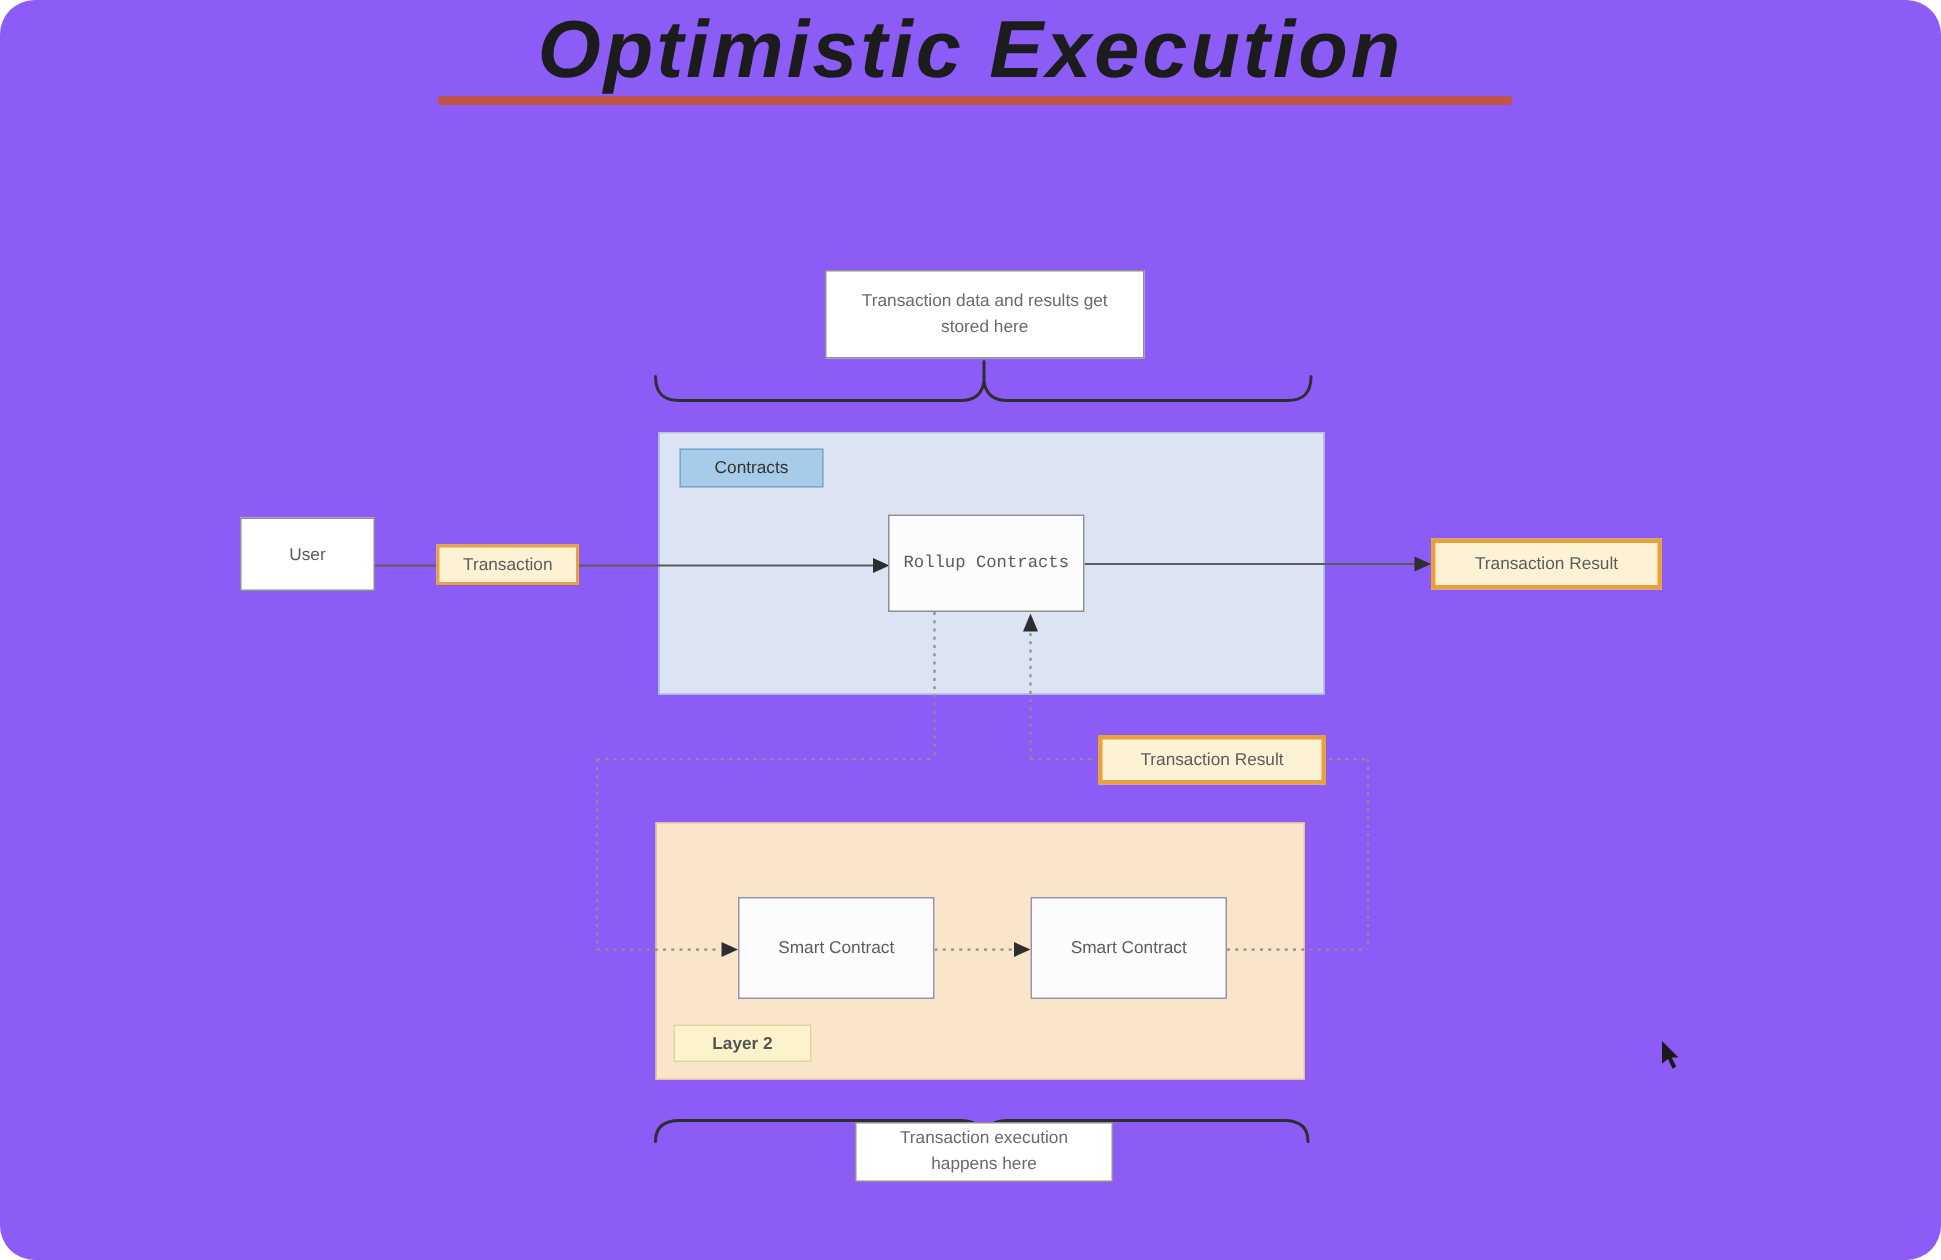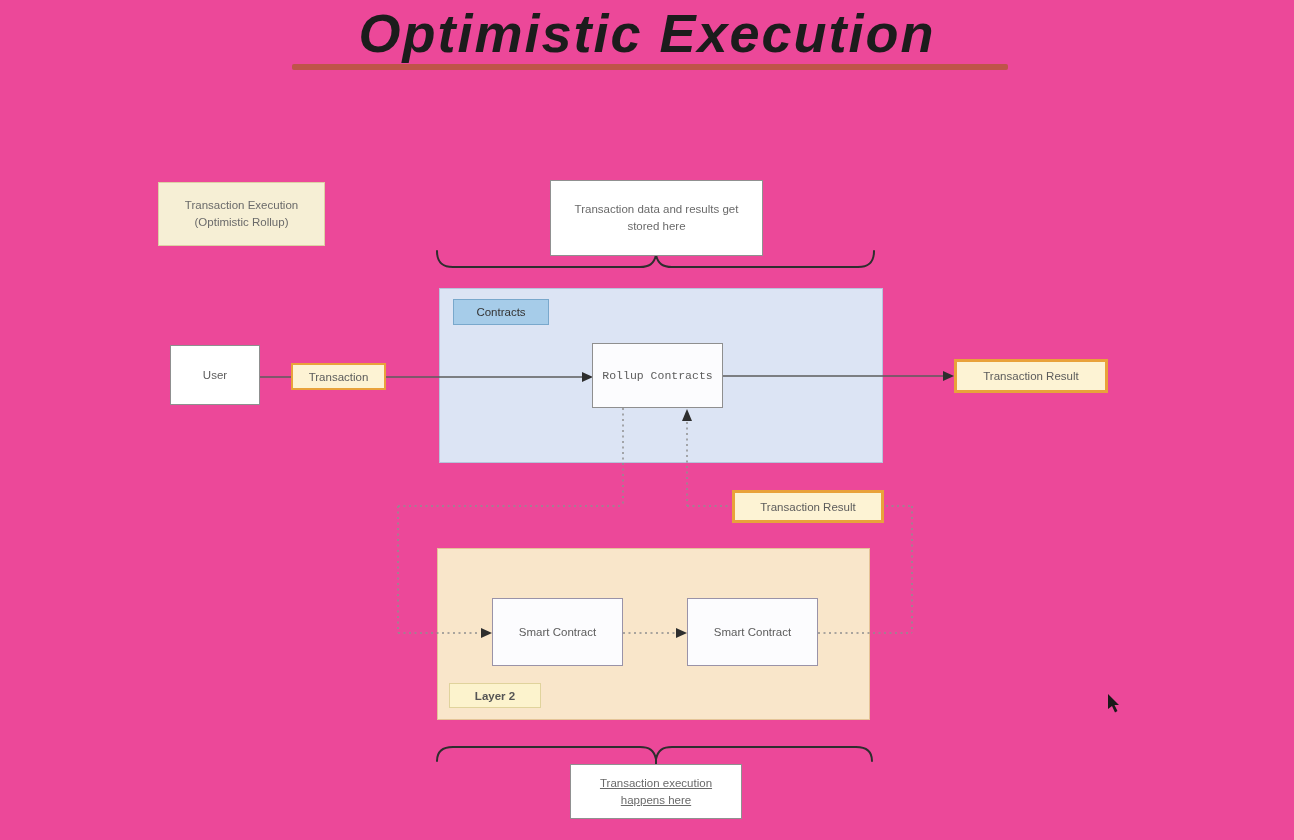--- a/index.html
+++ b/index.html
@@ -1,22 +1,23 @@
 <!DOCTYPE html>
 <html><head>
 <meta charset="utf-8">
 <style>
   html, body { margin: 0; padding: 0; background: #ffffff; }
   #page {
     position: relative;
     width: 1294px;
     height: 840px;
-    background: #ec4899;
+    background: #8b5cf6;
     font-family: "Liberation Sans", sans-serif;
     overflow: hidden;
+    border-radius: 23px;
   }
   .abs { position: absolute; box-sizing: border-box; }
 
   
   #title {
     left: 0; top: 2px; width: 1294px;
     text-align: center;
     font-size: 54px;
     font-weight: bold;
     font-style: italic;
@@ -49,22 +50,22 @@
     background: #f6efd5;
     border: 1.5px solid #ddd0a4;
     color: #6a6a6a;
     font-size: 11.5px;
     line-height: 1.45;
     text-align: center;
     display: flex; align-items: center; justify-content: center;
     padding: 4px 12px;
   }
 
-  #top-callout   { left: 550px; top: 180px; width: 213px; height: 76px; }
-  #bottom-callout{ left: 570px; top: 764px; width: 172px; height: 55px; text-decoration: underline; }
+  #top-callout   { left: 550px; top: 180px; width: 213px; height: 59px; }
+  #bottom-callout{ left: 570px; top: 748px; width: 172px; height: 40px; }
 
   
   #ethereum-panel {
     left: 439px; top: 288px; width: 444px; height: 175px;
     background: #dce4f4;
     border: 1px solid #b7c3dc;
   }
   #layer2-panel {
     left: 437px; top: 548px; width: 433px; height: 172px;
     background: #f9e6ca;
@@ -91,21 +92,21 @@
 
   
   .process-box {
     background: #fcfcfe;
     border: 1.5px solid #8f8f8f;
     color: #5c5c5c;
     font-size: 11.5px;
     display: flex; align-items: center; justify-content: center;
     text-align: center;
   }
-  #user-box   { left: 160px; top: 345px; width: 90px;  height: 60px; background:#ffffff;margin-left:10px; }
+  #user-box   { left: 160px; top: 345px; width: 90px;  height: 49px; background:#ffffff; }
   #rollup-box { left: 592px; top: 343px; width: 131px; height: 65px; font-family: Liberation Mono, monospace; }
   #sc-left    { left: 492px; top: 598px; width: 131px; height: 68px; border-color:#9a93a8; }
   #sc-right   { left: 687px; top: 598px; width: 131px; height: 68px; border-color:#9a93a8; }
 
   
   .accent-label {
     background: #fdf3d4;
     border: 3px solid #e9a23b;
     color: #5c5c5c;
     font-size: 11.5px;
@@ -168,21 +169,20 @@
     <g stroke="#2e2e2e" stroke-width="2" fill="none" stroke-linecap="round">
       <path d="M437,761 C437,751 443,747 453,747 L640,747 C649,747 654,750 656,759 C658,750 663,747 672,747 L856,747 C866,747 872,751 872,761"></path>
       <line x1="656" y1="759" x2="656" y2="772"></line>
     </g>
 
     <g transform="translate(1108,694)">
       <path d="M0,0 L0,15 L4,12 L7,18.5 L9.5,17 L6.5,11 L11,11 Z" fill="#1a1a1a"></path>
     </g>
   </svg>
 
-  <div id="note-box" class="abs">Transaction Execution (Optimistic Rollup)</div>
   <div id="top-callout" class="abs callout">Transaction data and results get stored here</div>
   <div id="bottom-callout" class="abs callout">Transaction execution happens here</div>
 
   <div id="ethereum-badge" class="abs">Contracts</div>
   <div id="layer2-badge" class="abs">Layer 2</div>
 
   <div id="user-box" class="abs process-box">User</div>
   <div id="rollup-box" class="abs process-box">Rollup Contracts</div>
   <div id="sc-left" class="abs process-box">Smart Contract</div>
   <div id="sc-right" class="abs process-box">Smart Contract</div>

